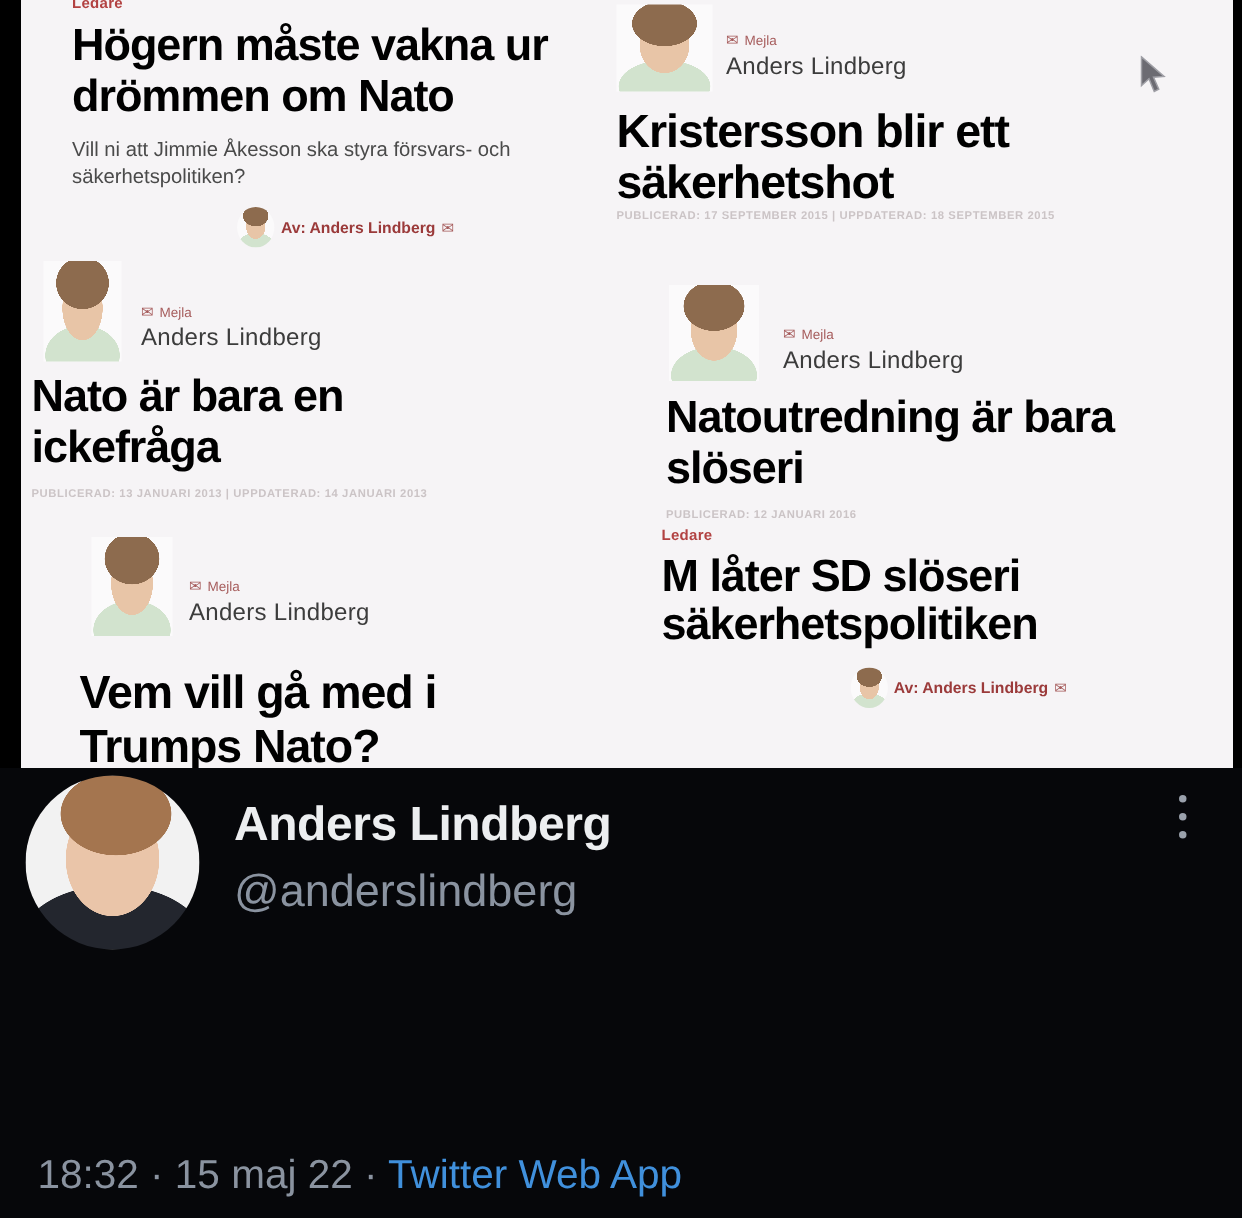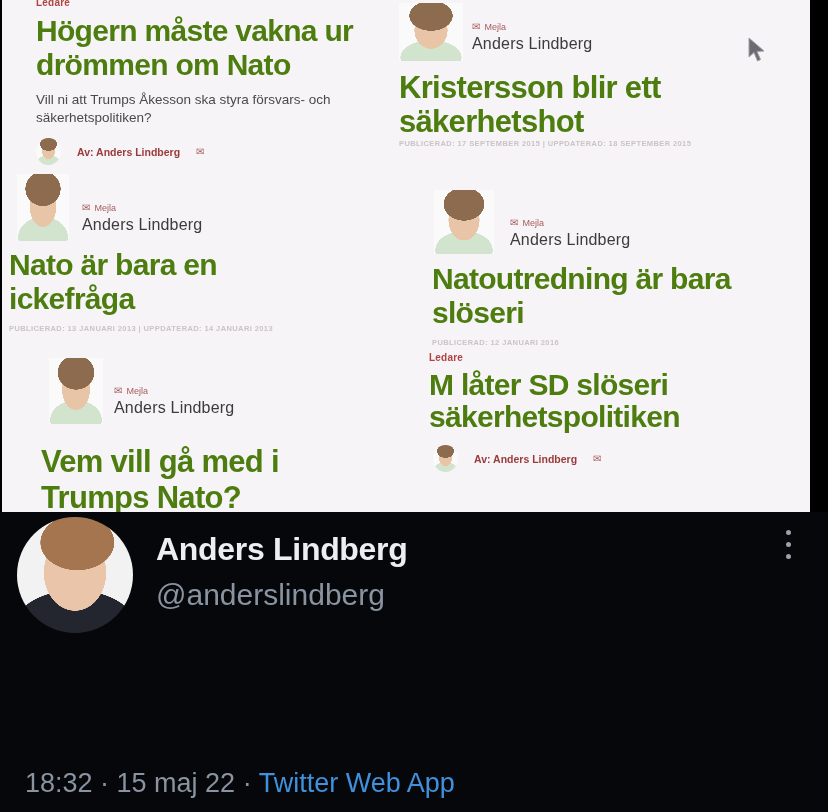--- a/index.html
+++ b/index.html
@@ -4,26 +4,26 @@
 <style>
   * { margin:0; padding:0; box-sizing:border-box; }
   html,body { background:#000; }
   .stage {
     position:relative; width:828px; height:812px; overflow:hidden;
     background:#000; font-family:"Liberation Sans", sans-serif;
   }
 
   
   .collage {
-    position:absolute; left:2px; top:0; width:808px; height:584px;
+    position:absolute; left:14px; top:0; width:808px; height:584px;
     background:#f6f4f6; overflow:hidden;
   }
   .card { position:absolute; }
   .headline {
-    font-weight:bold; color:#4d7c0f; font-size:30px; line-height:34px;
+    font-weight:bold; color:#000000; font-size:30px; line-height:34px;
     letter-spacing:-0.7px; white-space:pre-line;
   }
   .kicker {
     font-size:10px; font-weight:bold; color:#b24242; letter-spacing:0.2px;
   }
   .subtitle {
     font-size:13.5px; line-height:18px; color:#4a4a4a; white-space:pre-line;
   }
   .dateline {
     font-size:7.5px; color:#c7bfc1; letter-spacing:0.4px; font-weight:bold;
@@ -37,21 +37,21 @@
       #fbfafb;
     flex:none;
   }
   .meta-row { display:flex; }
   .meta-col { display:flex; flex-direction:column; }
   .mail-label {
     font-size:9px; color:#a65c5c; display:flex; align-items:center; gap:4px;
   }
   .mail-glyph { font-size:10px; color:#a65c5c; }
   .author-name { font-size:16px; color:#3c3c3c; margin-top:3px; letter-spacing:0.2px; }
-  .byline { display:flex; align-items:center; gap:16px; }
+  .byline { display:flex; align-items:center; gap:4px;justify-content:center; }
   .byline .np-avatar { width:25px; height:27px; border-radius:50%; }
   .byline-text { font-size:10.5px; font-weight:bold; color:#9b3a3a; }
   .highlighted-sub {
     display:inline; font-size:14.5px; line-height:17px; color:#36476b;
     background:#b3cde9; padding:1px 3px 2px 2px;
   }
   .cursor-svg { position:absolute; opacity:.8; }
 
   
   .tweet {
@@ -91,21 +91,21 @@
 <body>
 
 <div class="stage">
 
   <div class="collage">
 
     <section class="card" style="left:34px; top:-3px; width:365px;">
       <div class="kicker">Ledare</div>
       <h1 class="headline" style="margin-top:6px;">Högern måste vakna ur
 drömmen om Nato</h1>
-      <p class="subtitle" style="margin-top:9px;">Vill ni att Trumps Åkesson ska styra försvars- och
+      <p class="subtitle" style="margin-top:9px;">Vill ni att Jimmie Åkesson ska styra försvars- och
 säkerhetspolitiken?</p>
       <div class="byline" style="margin-top:11px;">
         <span class="np-avatar"></span>
         <span class="byline-text">Av: Anders Lindberg</span>
         <span class="mail-glyph">✉</span>
       </div>
     </section>
 
     <section class="card" style="left:397px; top:3px; width:390px;">
       <div class="meta-row" style="gap:9px;">

